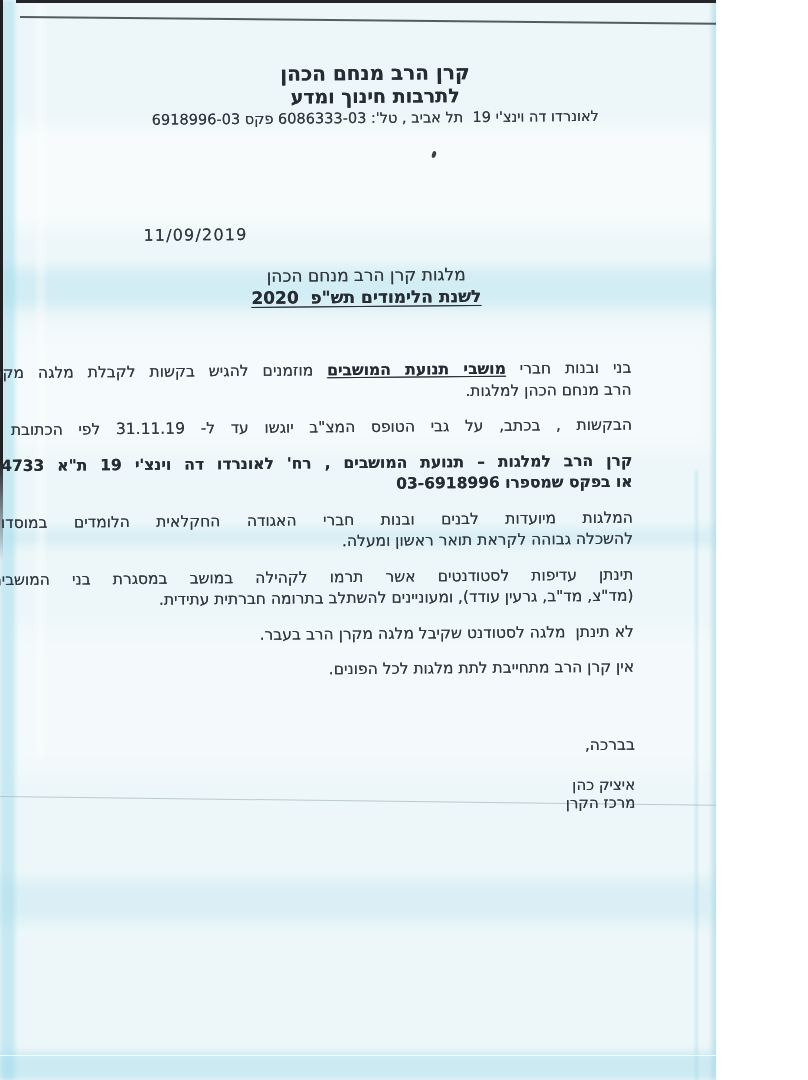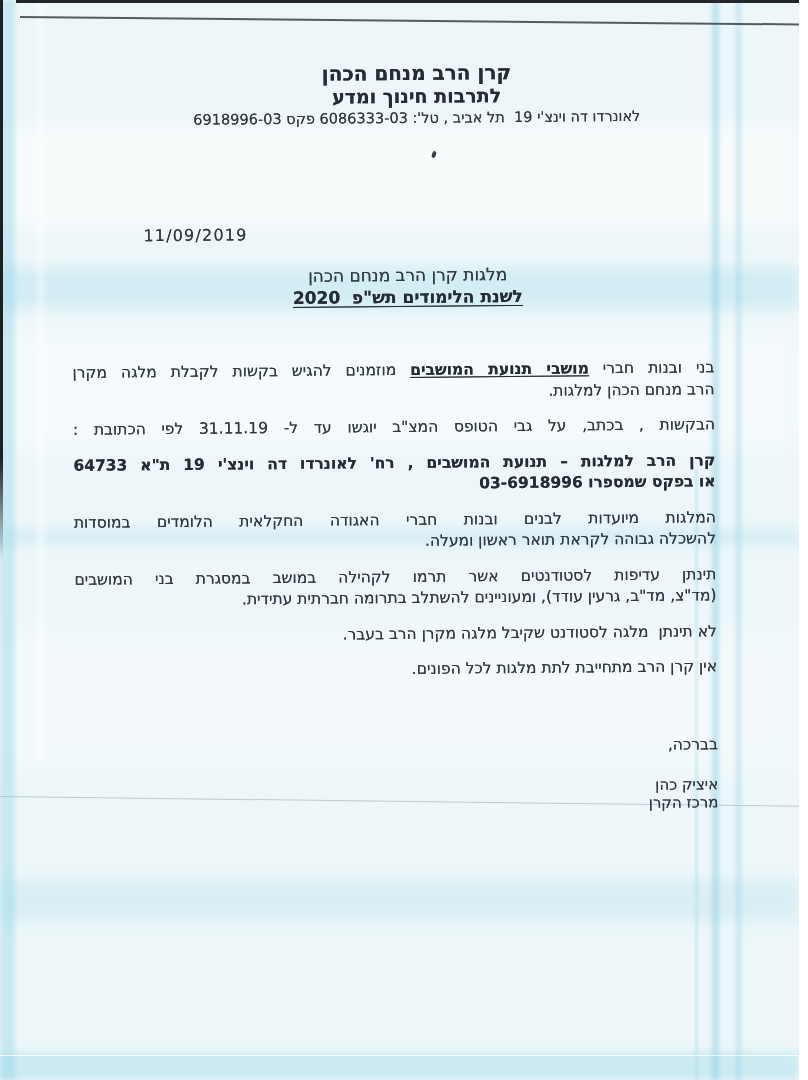--- a/index.html
+++ b/index.html
@@ -1,18 +1,18 @@
 <!DOCTYPE html>
 <html lang="he"><head>
 <meta charset="utf-8">
 <style>
   html,body{margin:0;padding:0;background:#ffffff;}
   .page{
     position:relative;
-    width:799px;height:1080px;
+    width:716px;height:1080px;
     background:#edf7f9;
     overflow:hidden;
     font-family:"DejaVu Sans", sans-serif;
   }
   
   .artifact{position:absolute;pointer-events:none;}
   .band{left:0;right:0;}
   .band-white-1{top:126px;height:102px;background:rgba(255,255,255,.55);filter:blur(8px);}
   .band-cyan-1{top:268px;height:40px;background:rgba(150,214,232,.30);filter:blur(6px);}
   .band-white-2{top:330px;height:120px;background:rgba(255,255,255,.45);filter:blur(10px);}

